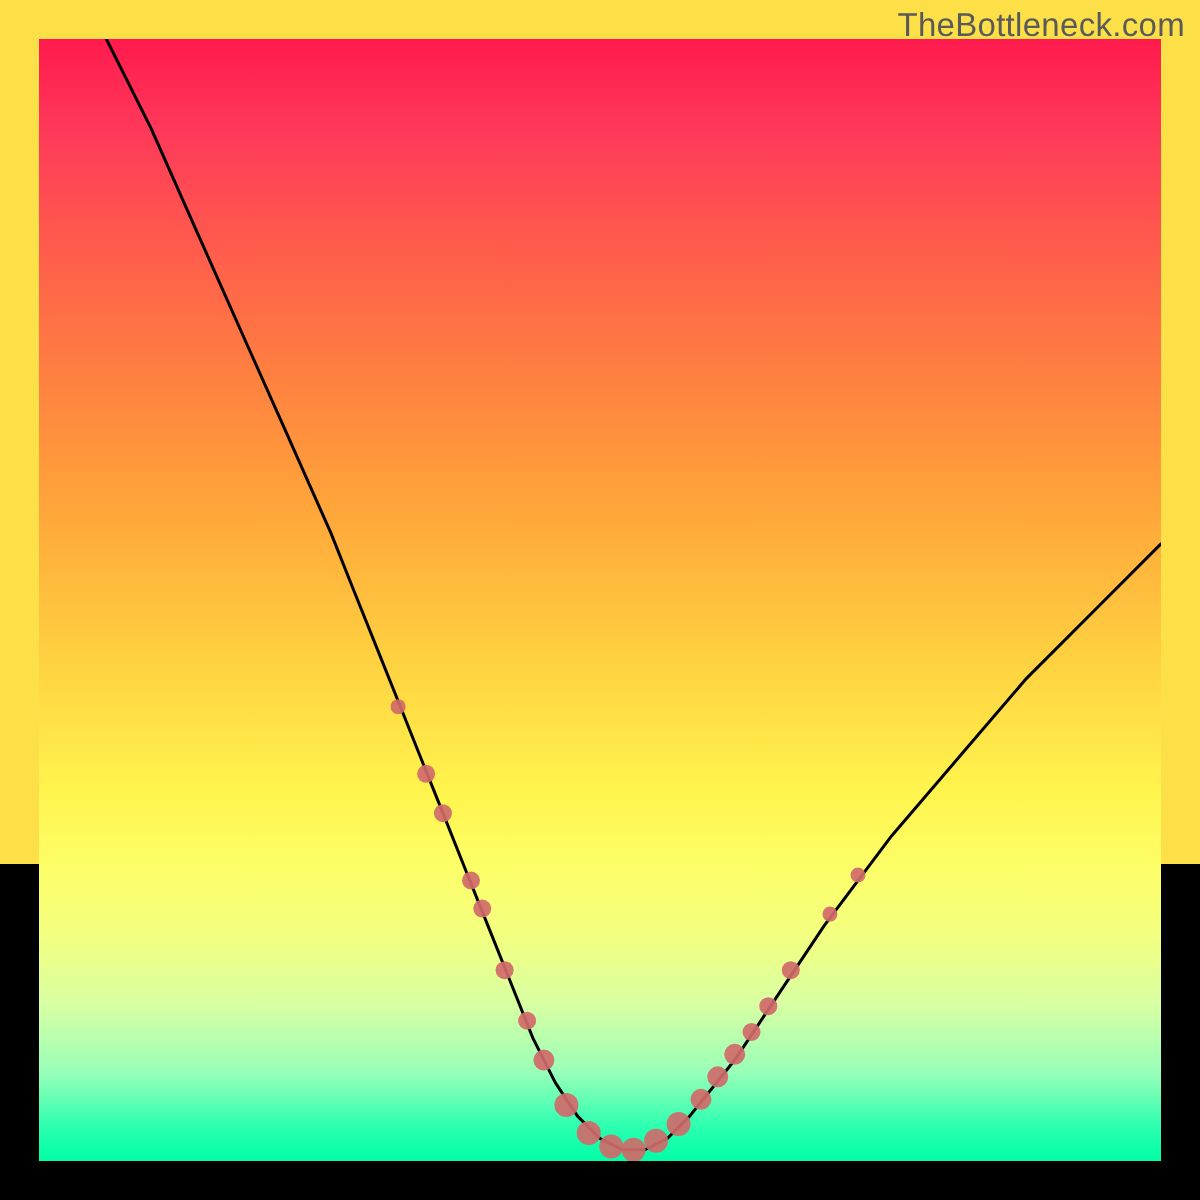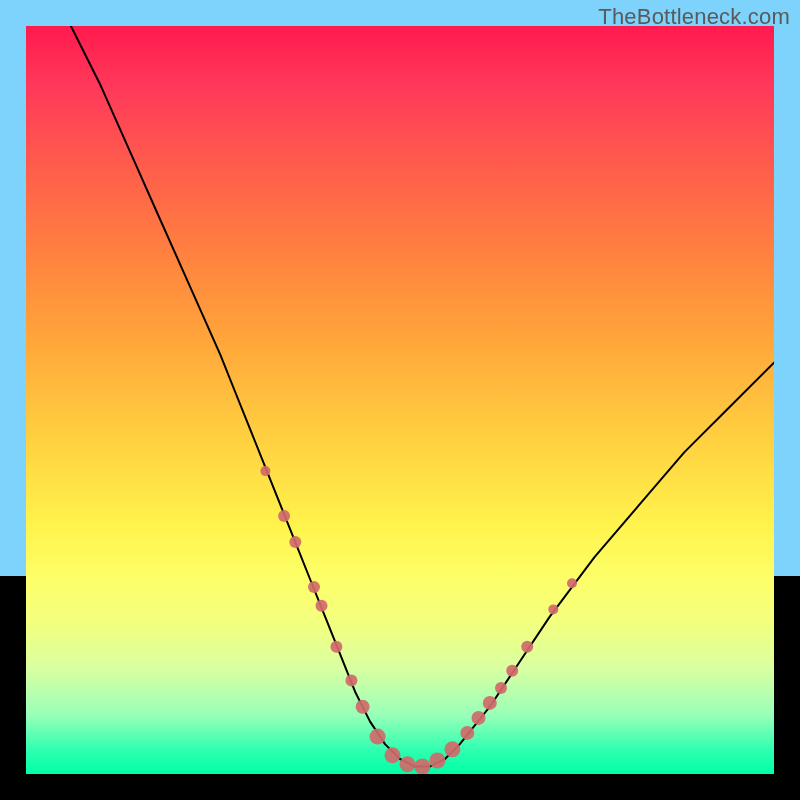--- a/index.html
+++ b/index.html
@@ -9,21 +9,21 @@
     height: 800px;
     overflow: hidden;
     background: #000;
     font-family: Arial, Helvetica, sans-serif;
   }
   .frame {
     position: absolute;
     top: 0; left: 0;
     width: 800px;
     height: 576px;
-    background: #7dd3fc;
+    background: #fde047;
   }
   .plot-area {
     position: absolute;
     top: 26px;
     left: 26px;
     width: 748px;
     height: 748px;
     
     background: linear-gradient(to bottom,
       #ff1a4d 0%,

